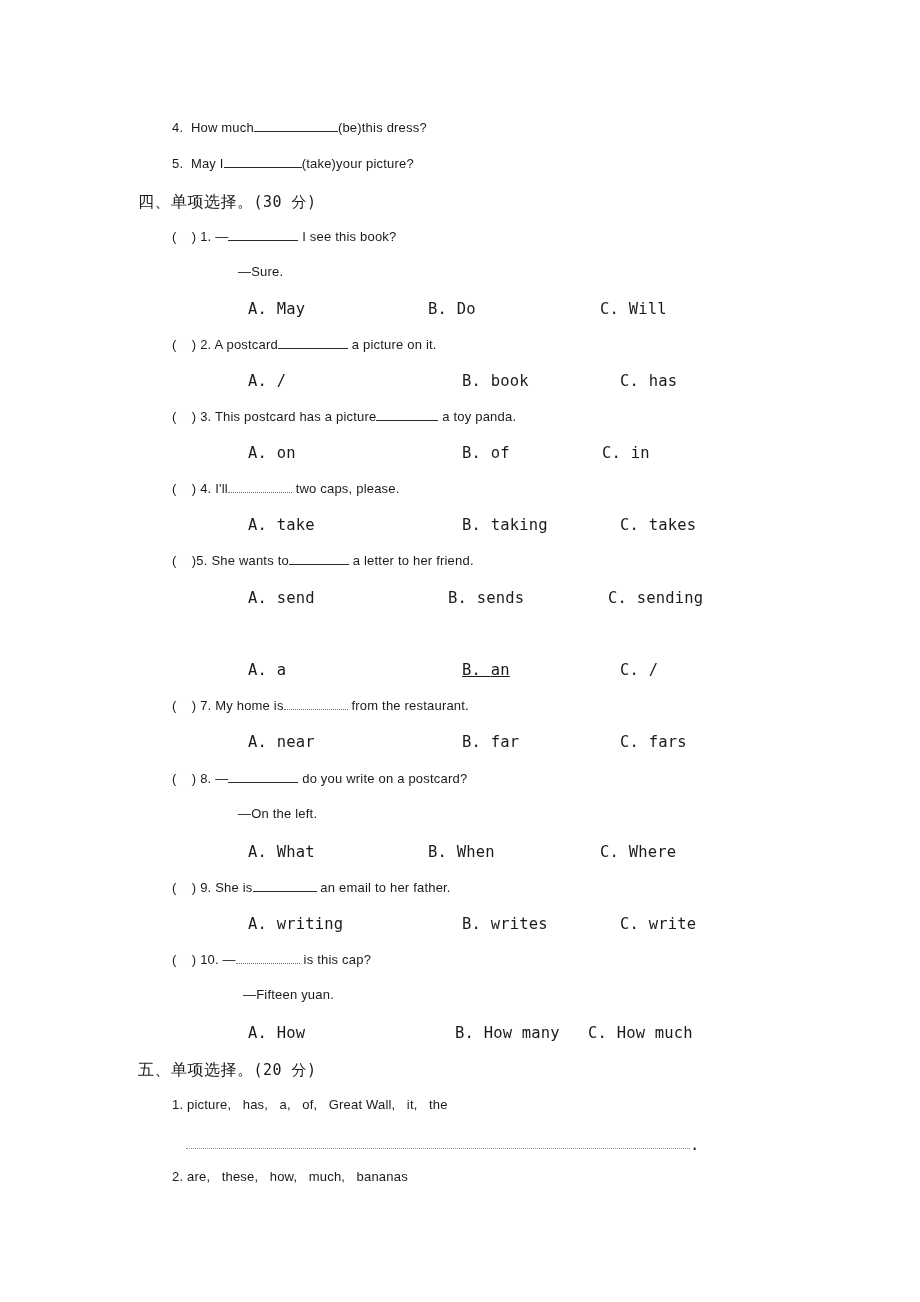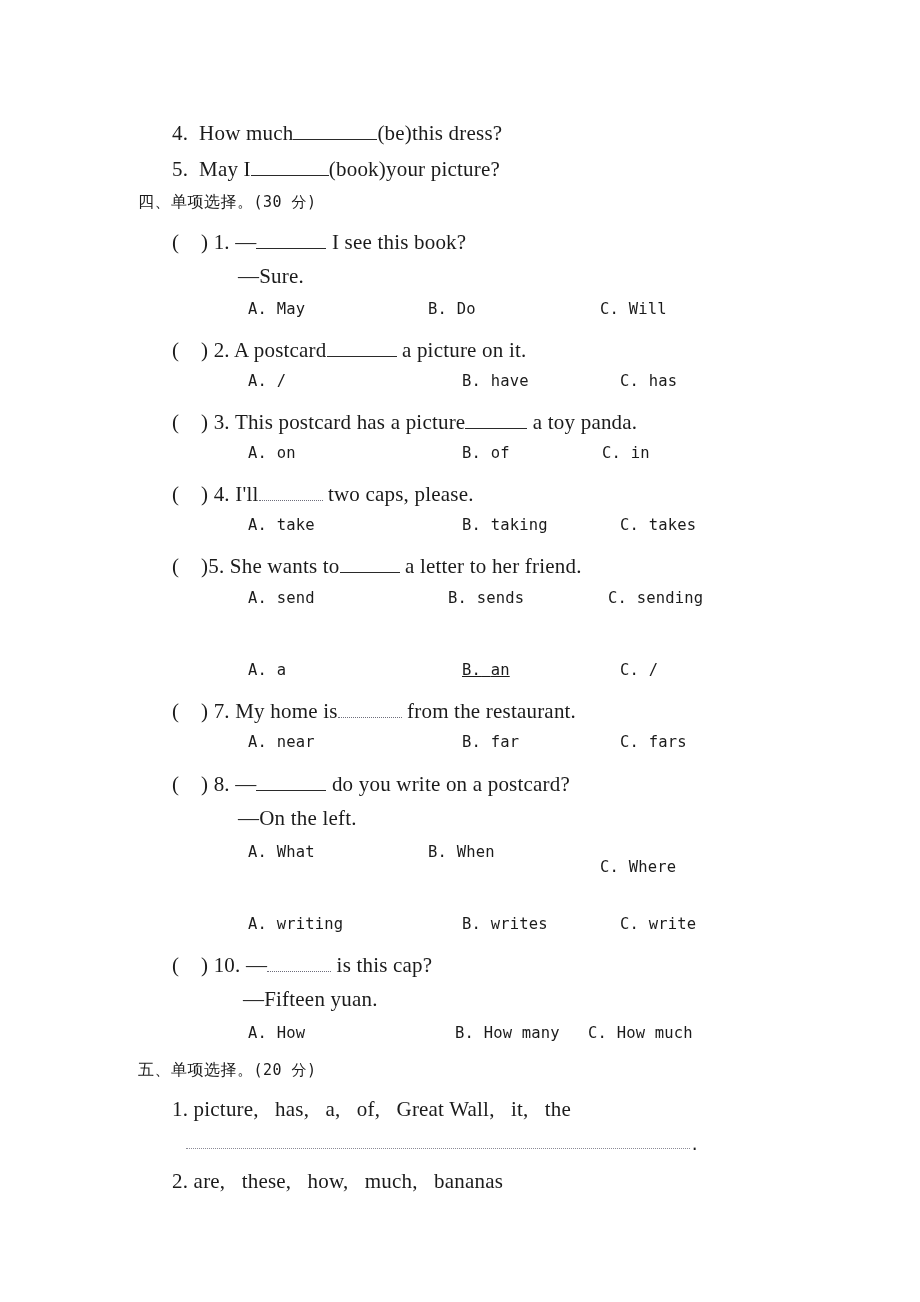--- a/index.html
+++ b/index.html
@@ -20,22 +20,22 @@
     left: 0; top: 0;
     width: 920px;
     height: 1302px;
     background: #ffffff;
   }
 
   
   .row {
     position: absolute;
     white-space: pre;
-    font-family: Liberation Serif, serif;
-    font-size: 21px;
+    font-family: Liberation Sans, sans-serif;
+    font-size: 13px;
     letter-spacing: 0.2px;
     color: #1b1b1b;
   }
   .cjk {
     font-family: "DejaVu Serif", serif;
     letter-spacing: 0.5px;
     font-size: 16px;
   }
   .cjk .score {
     font-family: "DejaVu Sans Mono", monospace;
@@ -84,36 +84,36 @@
     color: #1b1b1b;
   }
 </style>
 </head>
 <body>
 
 <div class="page">
 
   <div class="row" style="left:172px; top:119px;"><span>4.</span><span>  </span><span>How much</span><span class="blank w84"></span><span>(be)this dress?</span></div>
 
-  <div class="row" style="left:172px; top:155px;"><span>5.</span><span>  </span><span>May I</span><span class="blank w78"></span><span>(book)your picture?</span></div>
+  <div class="row" style="left:172px; top:155px;"><span>5.</span><span>  </span><span>May I</span><span class="blank w78"></span><span>(take)your picture?</span></div>
 
   <div class="row cjk" style="left:138px; top:192px;"><span>四、单项选择。</span><span class="score">(30 分)</span></div>
 
   <div class="row" style="left:172px; top:228px;"><span>(    )</span><span> </span><span>1.</span><span> </span><span>—</span><span class="blank w70"></span><span> I see this book?</span></div>
   <div class="row" style="left:238px; top:264px;">—Sure.</div>
   <div class="opts" style="left:0; top:300px;">
     <div class="opt" style="left:248px; top:0;"><span>A.</span><span> </span><span>May</span></div>
     <div class="opt" style="left:428px; top:0;"><span>B.</span><span> </span><span>Do</span></div>
     <div class="opt" style="left:600px; top:0;"><span>C.</span><span> </span><span>Will</span></div>
   </div>
 
   <div class="row" style="left:172px; top:336px;"><span>(    )</span><span> </span><span>2.</span><span> </span><span>A postcard</span><span class="blank w70"></span><span> a picture on it.</span></div>
   <div class="opts" style="left:0; top:372px;">
     <div class="opt" style="left:248px; top:0;"><span>A.</span><span> </span><span>/</span></div>
-    <div class="opt" style="left:462px; top:0;"><span>B.</span><span> </span><span>have</span></div>
+    <div class="opt" style="left:462px; top:0;"><span>B.</span><span> </span><span>book</span></div>
     <div class="opt" style="left:620px; top:0;"><span>C.</span><span> </span><span>has</span></div>
   </div>
 
   <div class="row" style="left:172px; top:408px;"><span>(    )</span><span> </span><span>3.</span><span> </span><span>This postcard has a picture</span><span class="blank w62"></span><span> a toy panda.</span></div>
   <div class="opts" style="left:0; top:444px;">
     <div class="opt" style="left:248px; top:0;"><span>A.</span><span> </span><span>on</span></div>
     <div class="opt" style="left:462px; top:0;"><span>B.</span><span> </span><span>of</span></div>
     <div class="opt" style="left:602px; top:0;"><span>C.</span><span> </span><span>in</span></div>
   </div>
 
@@ -142,23 +142,24 @@
     <div class="opt" style="left:248px; top:0;text-align:right;"><span>A.</span><span> </span><span>near</span></div>
     <div class="opt" style="left:462px; top:0;"><span>B.</span><span> </span><span>far</span></div>
     <div class="opt" style="left:620px; top:0;"><span>C.</span><span> </span><span>fars</span></div>
   </div>
 
   <div class="row" style="left:172px; top:770px;"><span>(    )</span><span> </span><span>8.</span><span> </span><span>—</span><span class="blank w70"></span><span> do you write on a postcard?</span></div>
   <div class="row" style="left:238px; top:806px;">—On the left.</div>
   <div class="opts" style="left:0; top:843px;">
     <div class="opt" style="left:248px; top:0;"><span>A.</span><span> </span><span>What</span></div>
     <div class="opt" style="left:428px; top:0;"><span>B.</span><span> </span><span>When</span></div>
-    <div class="opt" style="left:600px; top:15px;"><span>C.</span><span> </span><span>Where</span></div>
+    <div class="opt" style="left:600px; top:0;"><span>C.</span><span> </span><span>Where</span></div>
   </div>
 
+  <div class="row" style="left:172px; top:879px;"><span>(    )</span><span> </span><span>9.</span><span> </span><span>She is</span><span class="blank w64"></span><span> an email to her father.</span></div>
   <div class="opts" style="left:0; top:915px;">
     <div class="opt" style="left:248px; top:0;"><span>A.</span><span> </span><span>writing</span></div>
     <div class="opt" style="left:462px; top:0;"><span>B.</span><span> </span><span>writes</span></div>
     <div class="opt" style="left:620px; top:0;"><span>C.</span><span> </span><span>write</span></div>
   </div>
 
   <div class="row" style="left:172px; top:951px;"><span>(    )</span><span> </span><span>10.</span><span> </span><span>—</span><span class="blank dotted w64"></span><span> is this cap?</span></div>
   <div class="row" style="left:243px; top:987px;">—Fifteen yuan.</div>
   <div class="opts" style="left:0; top:1024px;">
     <div class="opt" style="left:248px; top:0;"><span>A.</span><span> </span><span>How</span></div>

